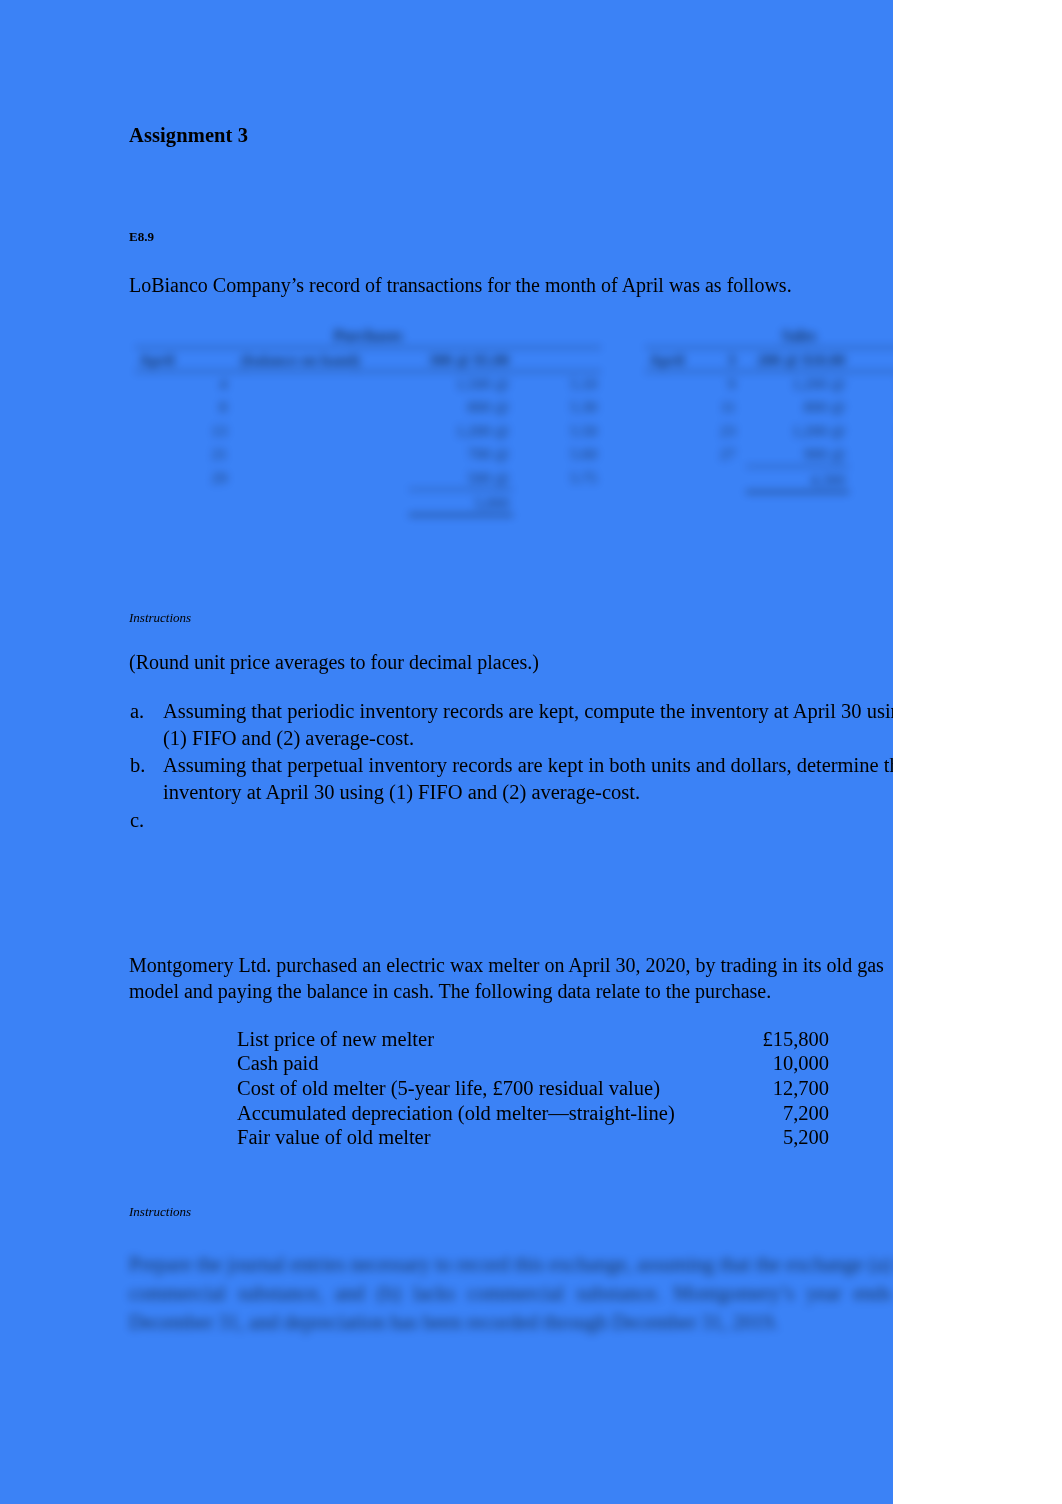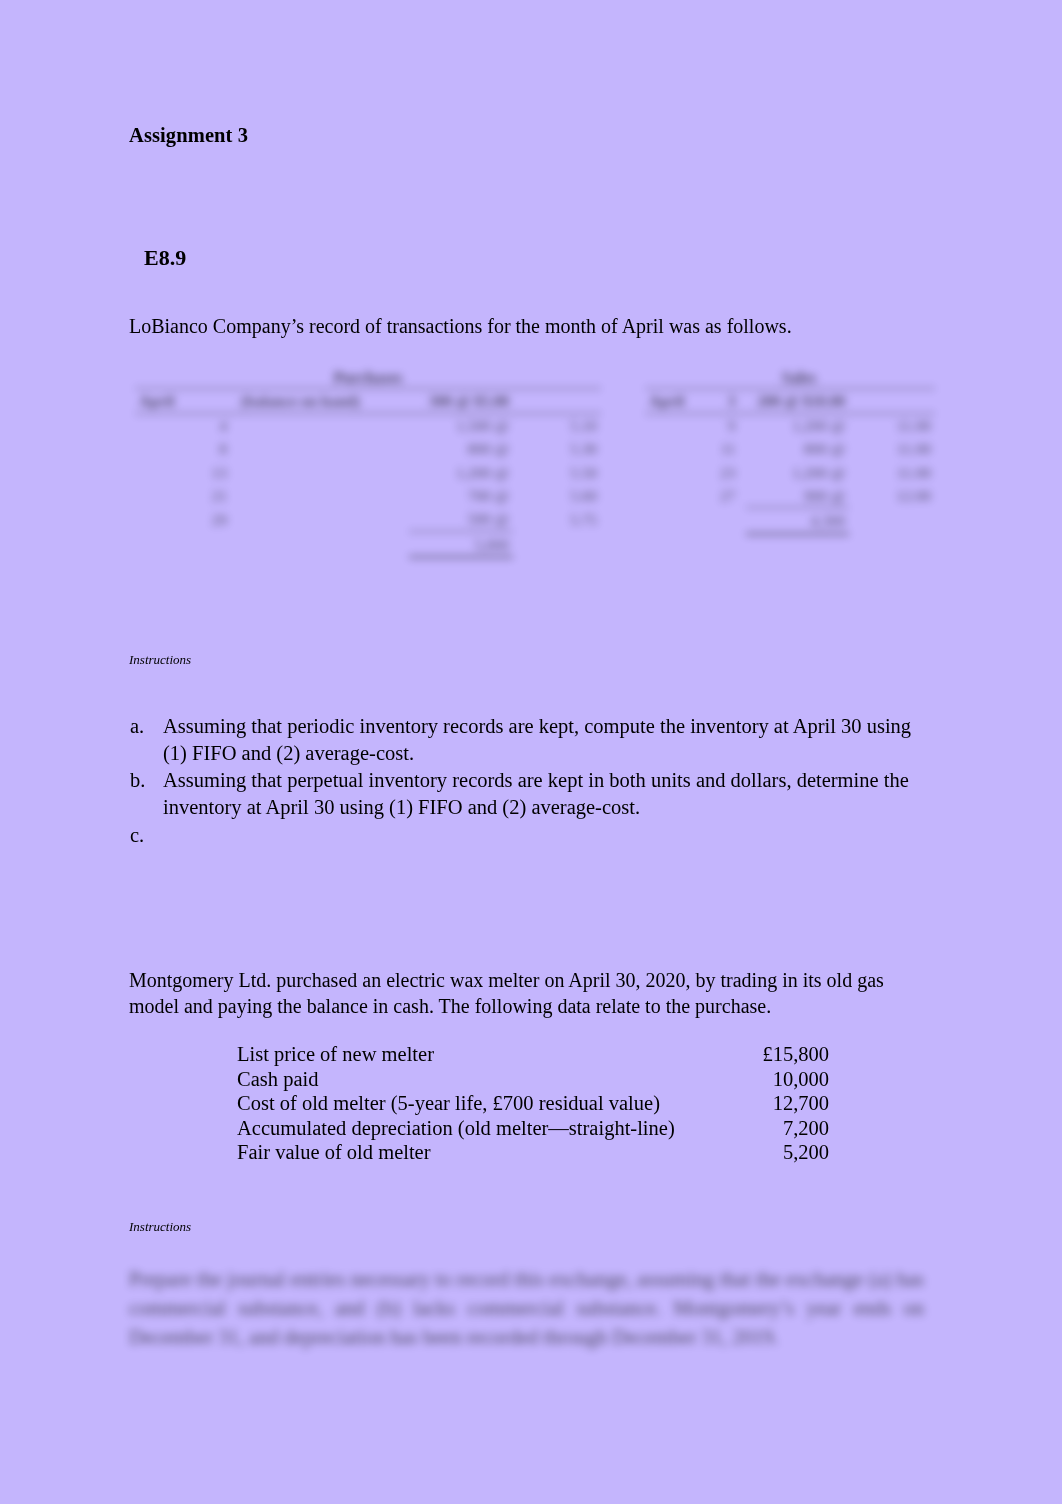--- a/index.html
+++ b/index.html
@@ -9,23 +9,23 @@
     background: #ffffff;
   }
   body {
     font-family: "Liberation Serif", "DejaVu Serif", serif;
     color: #000000;
     -webkit-font-smoothing: antialiased;
   }
 
   .page {
     position: relative;
-    width: 1062px;
+    width: 893px;
     height: 1504px;
-    background: #c4b5fd;
+    background: #3b82f6;
     overflow: hidden;
     box-sizing: border-box;
   }
 
   .content {
     position: absolute;
     left: 129px;
     top: 122px;
     width: 805px;
   }
@@ -33,23 +33,23 @@
   
   .doc-title {
     font-size: 20.5px;
     font-weight: bold;
     letter-spacing: 0.1px;
     margin: 0;
     line-height: 1.3;
   }
 
   .ex-heading {
-    font-size: 22px;
+    font-size: 13px;
     font-weight: bold;
-    margin: 15px;
+    margin: 0;
     line-height: 1.3;
   }
 
   .instructions-heading {
     font-size: 13px;
     font-style: italic;
     font-weight: normal;
     margin: 0;
     line-height: 1.3;
   }
@@ -299,20 +299,21 @@
       </div>
 
     </div>
 
     <div class="sp-36"></div>
 
     <h3 class="instructions-heading">Instructions</h3>
 
     <div class="sp-22"></div>
 
+    <p class="body-par">(Round unit price averages to four decimal places.)</p>
 
     <div class="sp-22"></div>
 
     <ol class="lettered-list">
       <li>
         <span class="marker">a.</span>
         <span>Assuming that periodic inventory records are kept, compute the inventory at April 30 using (1) FIFO and (2) average-cost.</span>
       </li>
       <li>
         <span class="marker">b.</span>

